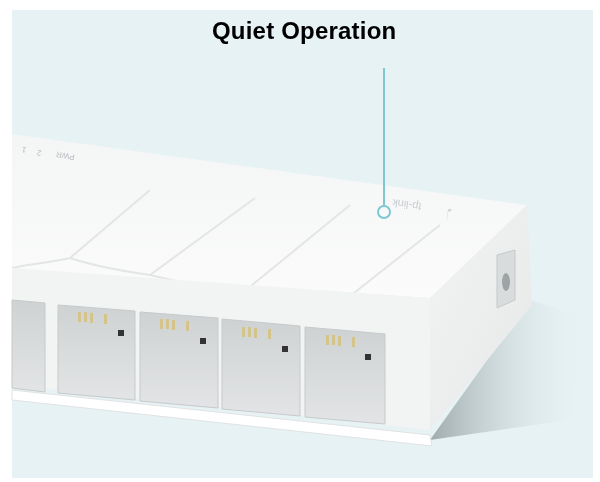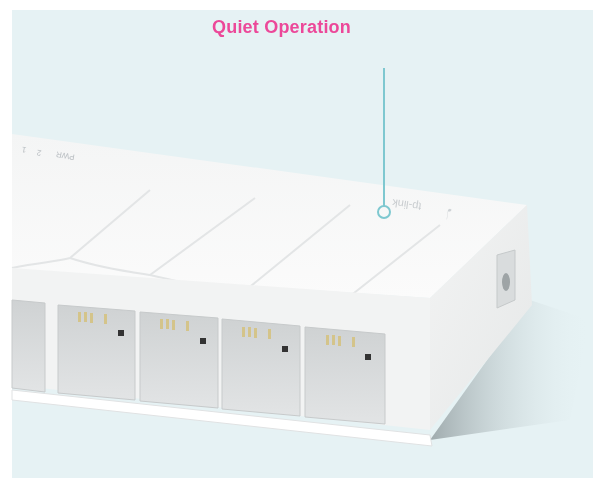--- a/index.html
+++ b/index.html
@@ -1,18 +1,18 @@
 <!DOCTYPE html>
 <html><head>
 <meta charset="utf-8">
 <style>
   html,body{margin:0;padding:0;background:#ffffff;}
   body{width:600px;height:482px;position:relative;overflow:hidden;font-family:"Liberation Sans",sans-serif;}
   .panel{position:absolute;left:12px;top:10px;width:581px;height:468px;background:#e6f2f4;overflow:hidden;}
-  .title{position:absolute;left:212px;top:17px;font-size:18px;font-weight:bold;color:#ec4899;letter-spacing:0.2px;white-space:nowrap;}
+  .title{position:absolute;left:212px;top:17px;font-size:24px;font-weight:bold;color:#000000;letter-spacing:0.2px;white-space:nowrap;}
   svg.scene{position:absolute;left:0;top:0;}
   .callout-line{position:absolute;left:383px;top:68px;width:2px;height:138px;background:#7ec8d0;}
   .callout-dot{position:absolute;left:377px;top:205px;width:10px;height:10px;border:2px solid #7ec8d0;border-radius:50%;background:transparent;}
   .brand{position:absolute;left:392px;top:199px;font-size:11px;color:#c9cdd0;transform:rotate(188deg);white-space:nowrap;font-family:"Liberation Sans",sans-serif;}
   .brand-logo{position:absolute;left:447px;top:205px;font-size:14px;color:#cfd3d6;transform:rotate(188deg);}
   .led-label{position:absolute;font-size:8px;color:#b9bec2;transform:rotate(190deg);}
 </style>
 </head>
 <body>
 

